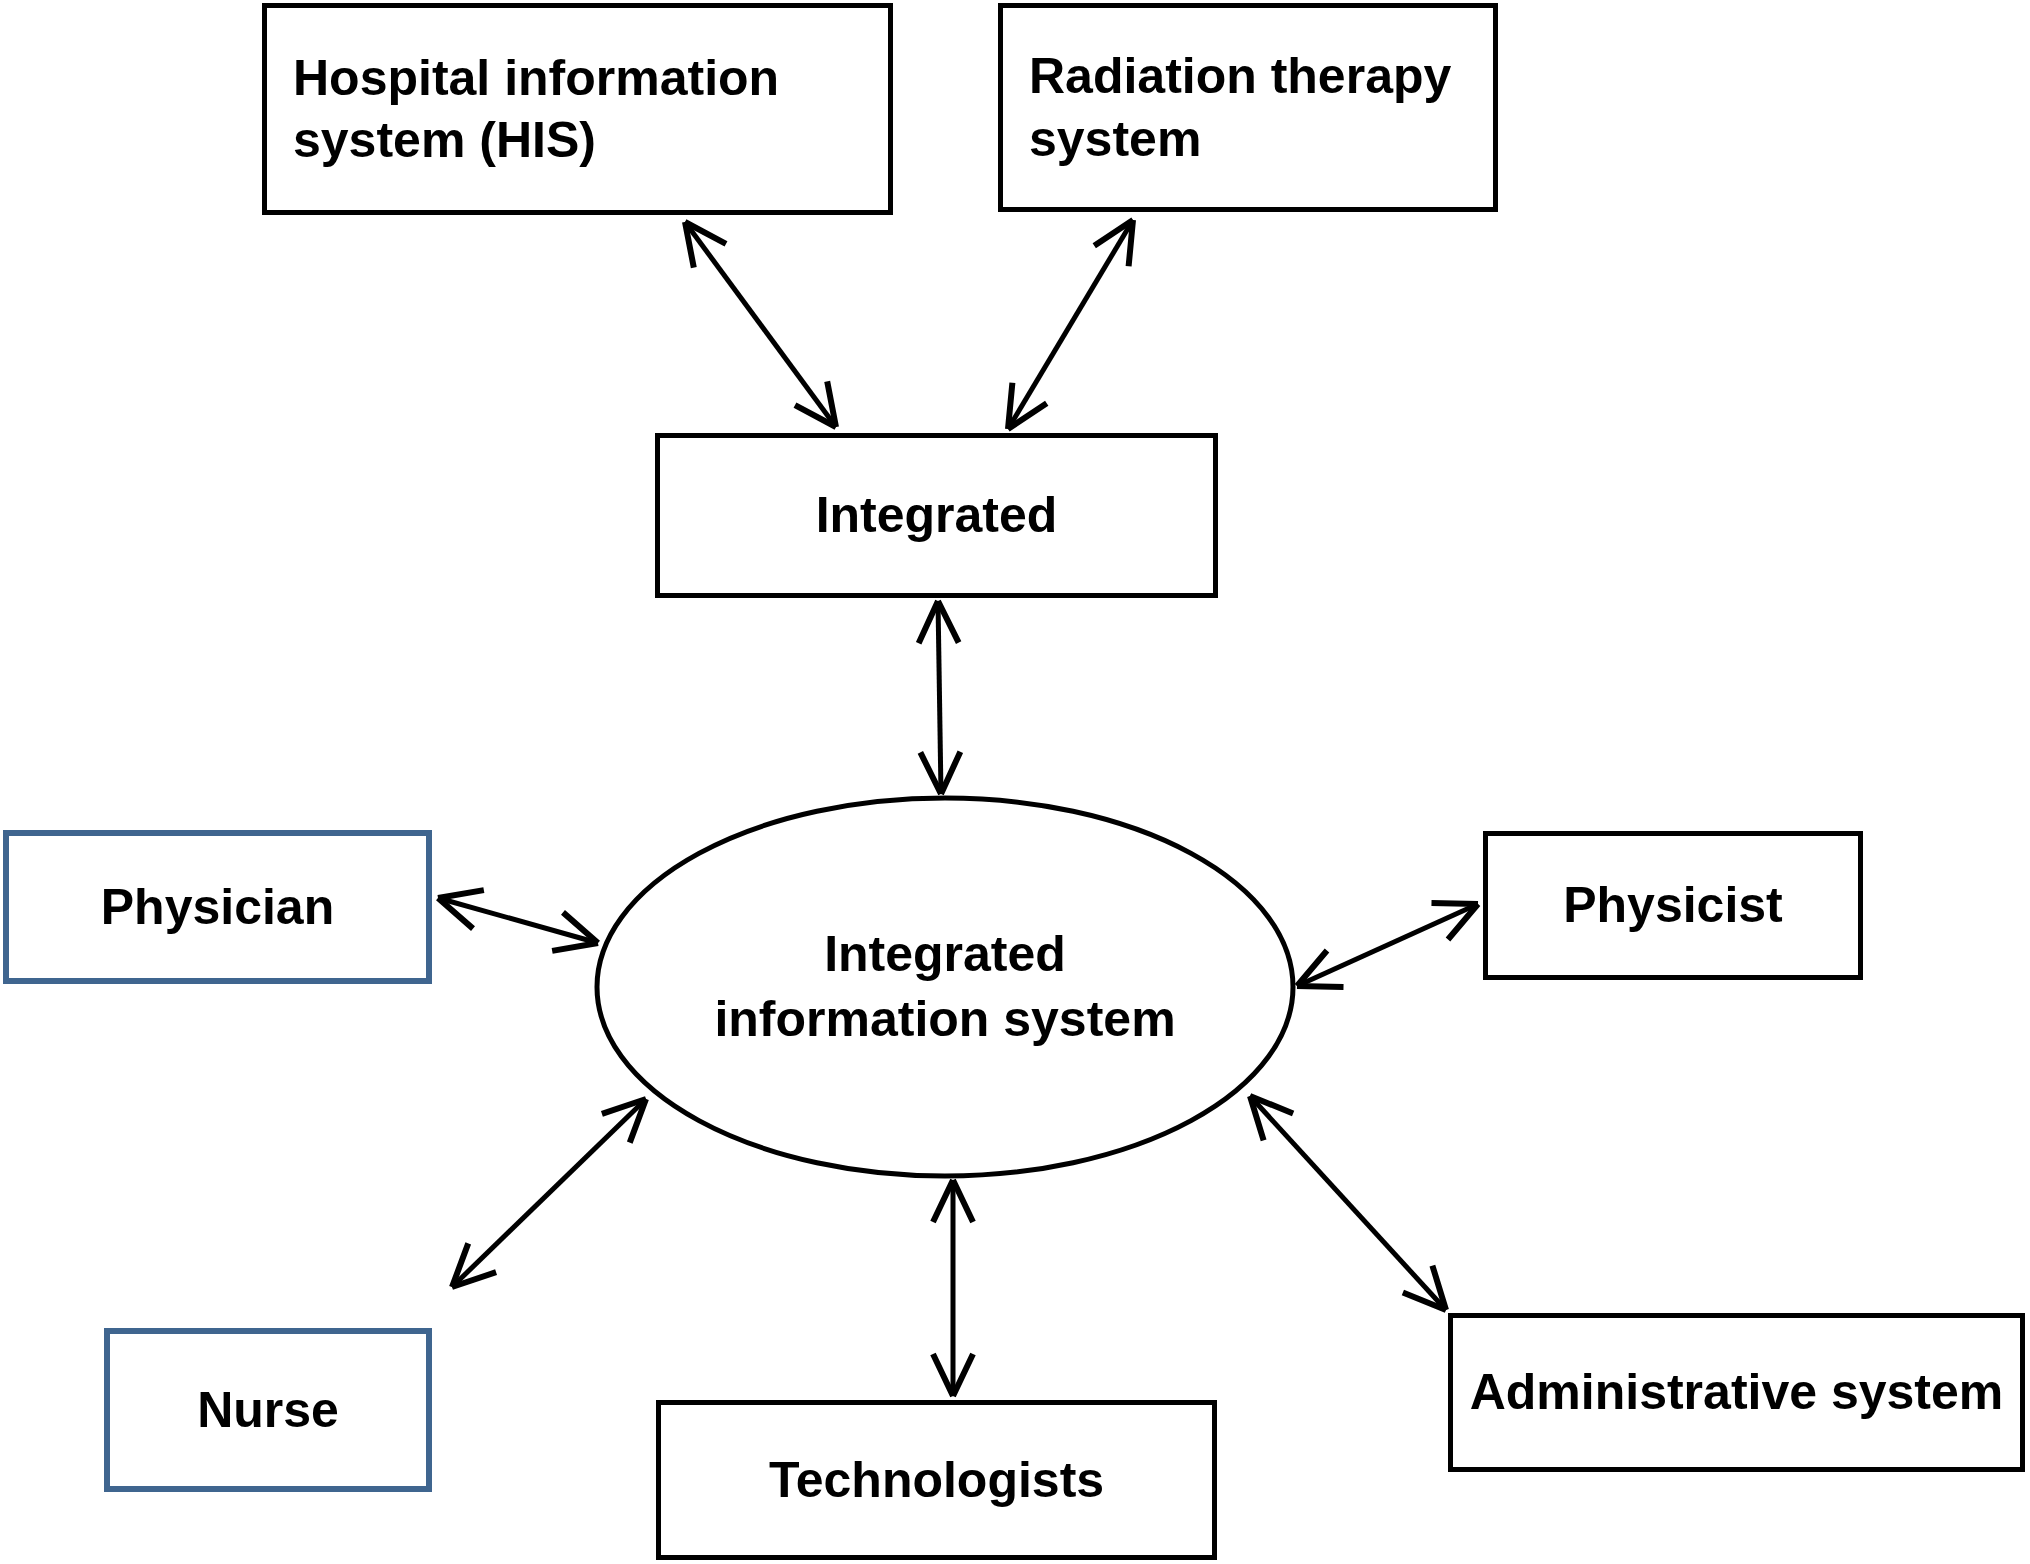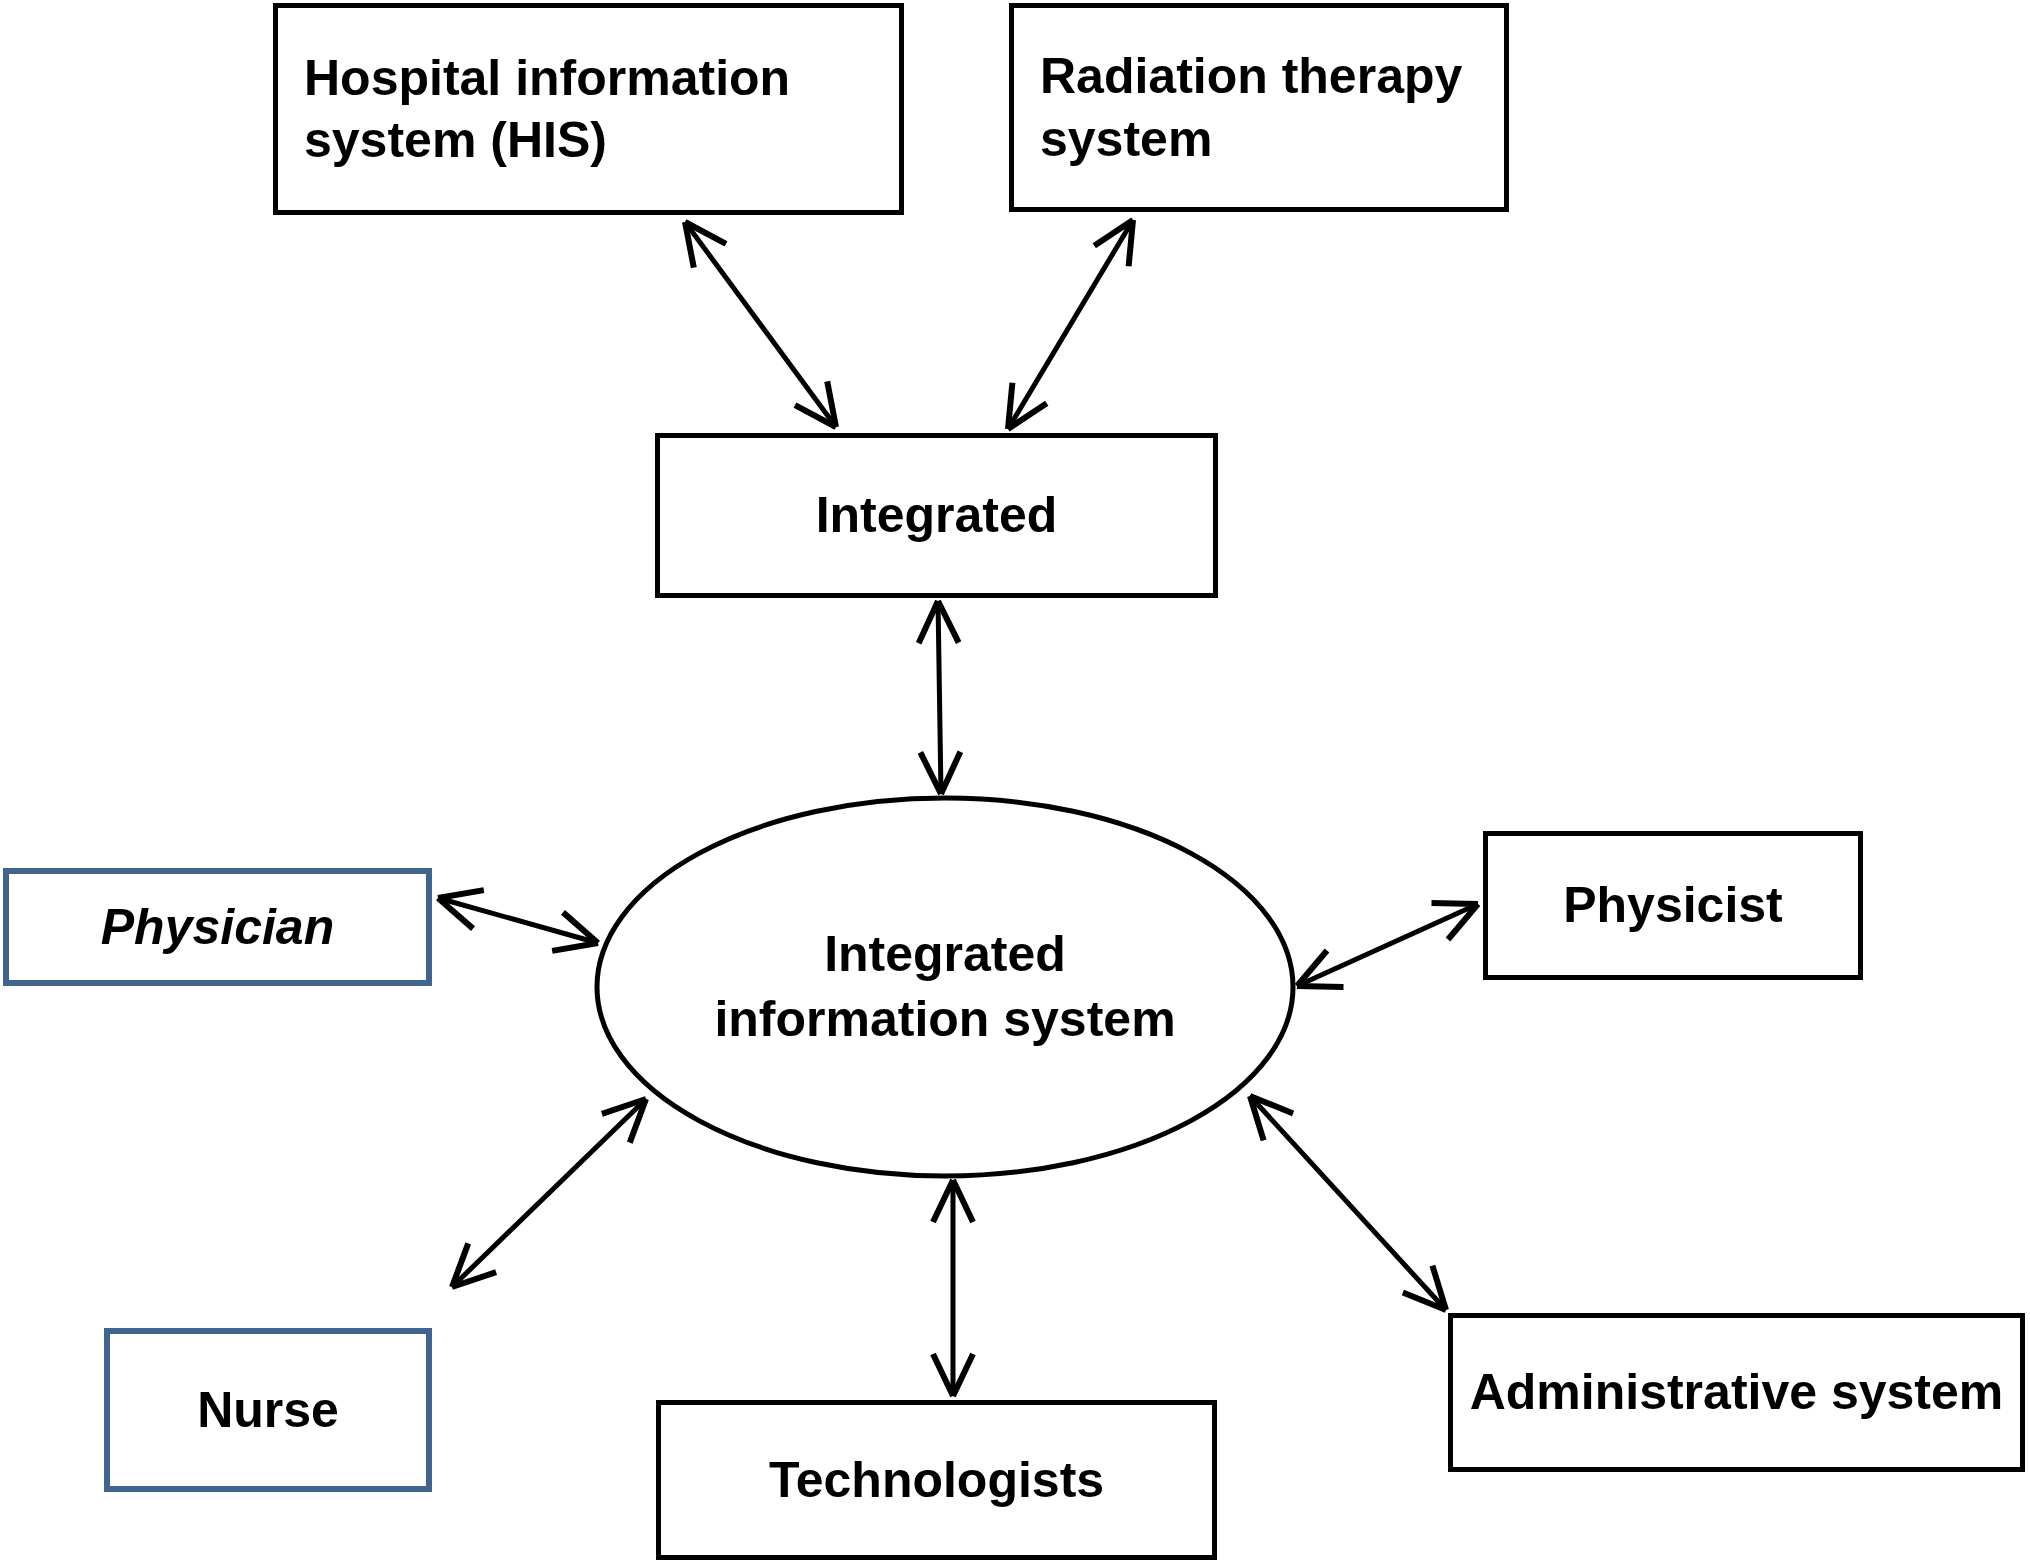--- a/index.html
+++ b/index.html
@@ -54,21 +54,20 @@
   }
   .node.blue{
     border-color:var(--accent-border);
     border-width:6px;
   }
   .node.left-align{
     justify-content:flex-start;
     text-align:left;
     padding-left:26px;
     padding-right:10px;
-    margin-left:11px;
   }
   .node .lbl{
     white-space:pre-line;
   }
   .hub-label{
     position:absolute;
     left:595px;top:797px;
     width:700px;height:380px;
     display:flex;align-items:center;justify-content:center;
     font-size:50px;font-weight:700;line-height:1.3;
@@ -112,21 +111,21 @@
 
   <div class="node" style="left:655px;top:433px;width:563px;height:165px;">
     <span class="lbl">Integrated</span>
   </div>
 
   <div class="hub-label">
     <span class="lbl">Integrated
 information system</span>
   </div>
 
-  <div class="node blue" style="left:3px;top:868px;width:429px;height:118px;font-style:italic;">
+  <div class="node blue" style="left:3px;top:830px;width:429px;height:154px;">
     <span class="lbl">Physician</span>
   </div>
 
   <div class="node" style="left:1483px;top:831px;width:380px;height:149px;">
     <span class="lbl">Physicist</span>
   </div>
 
   <div class="node blue" style="left:104px;top:1296px;width:328px;height:164px;margin-top:32px;">
     <span class="lbl">Nurse</span>
   </div>

